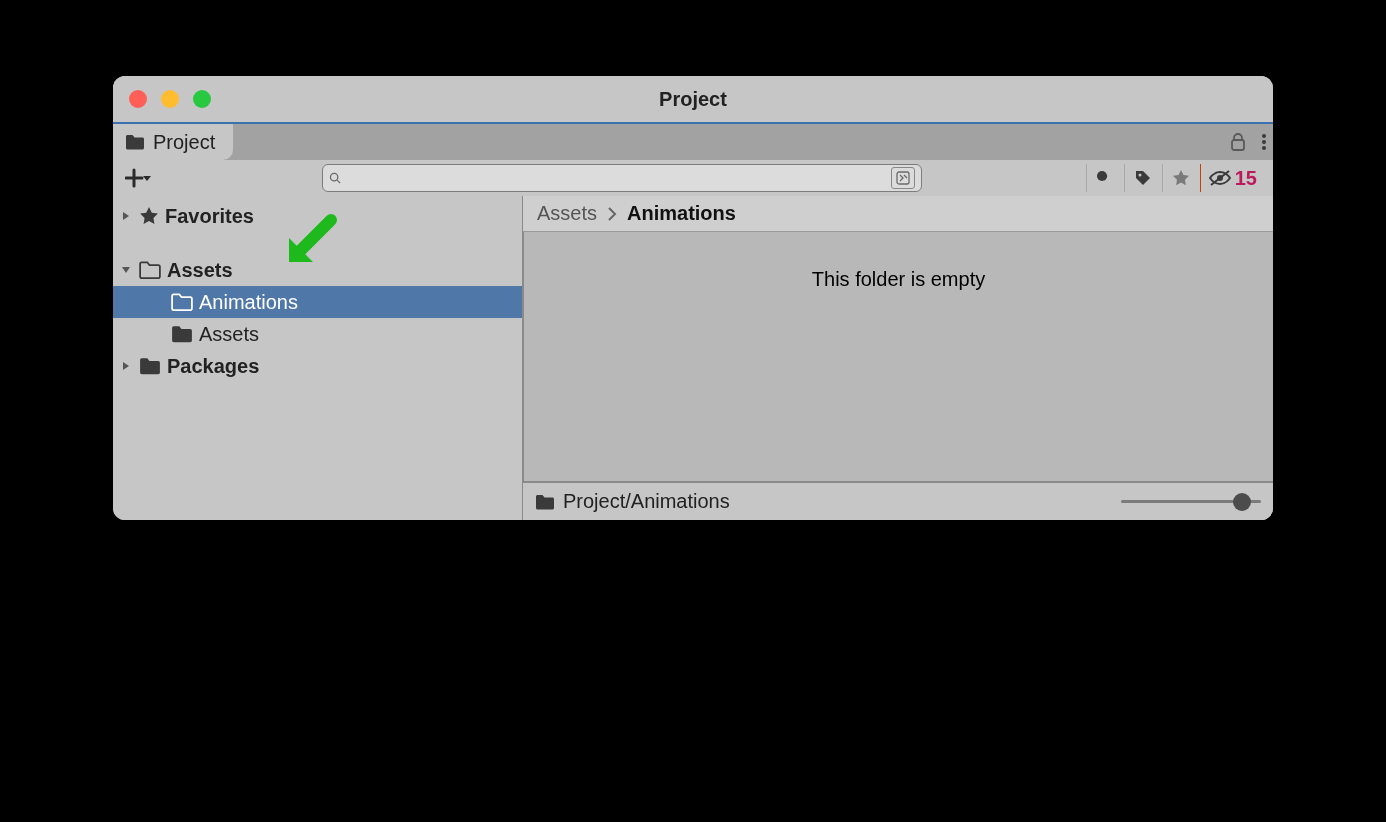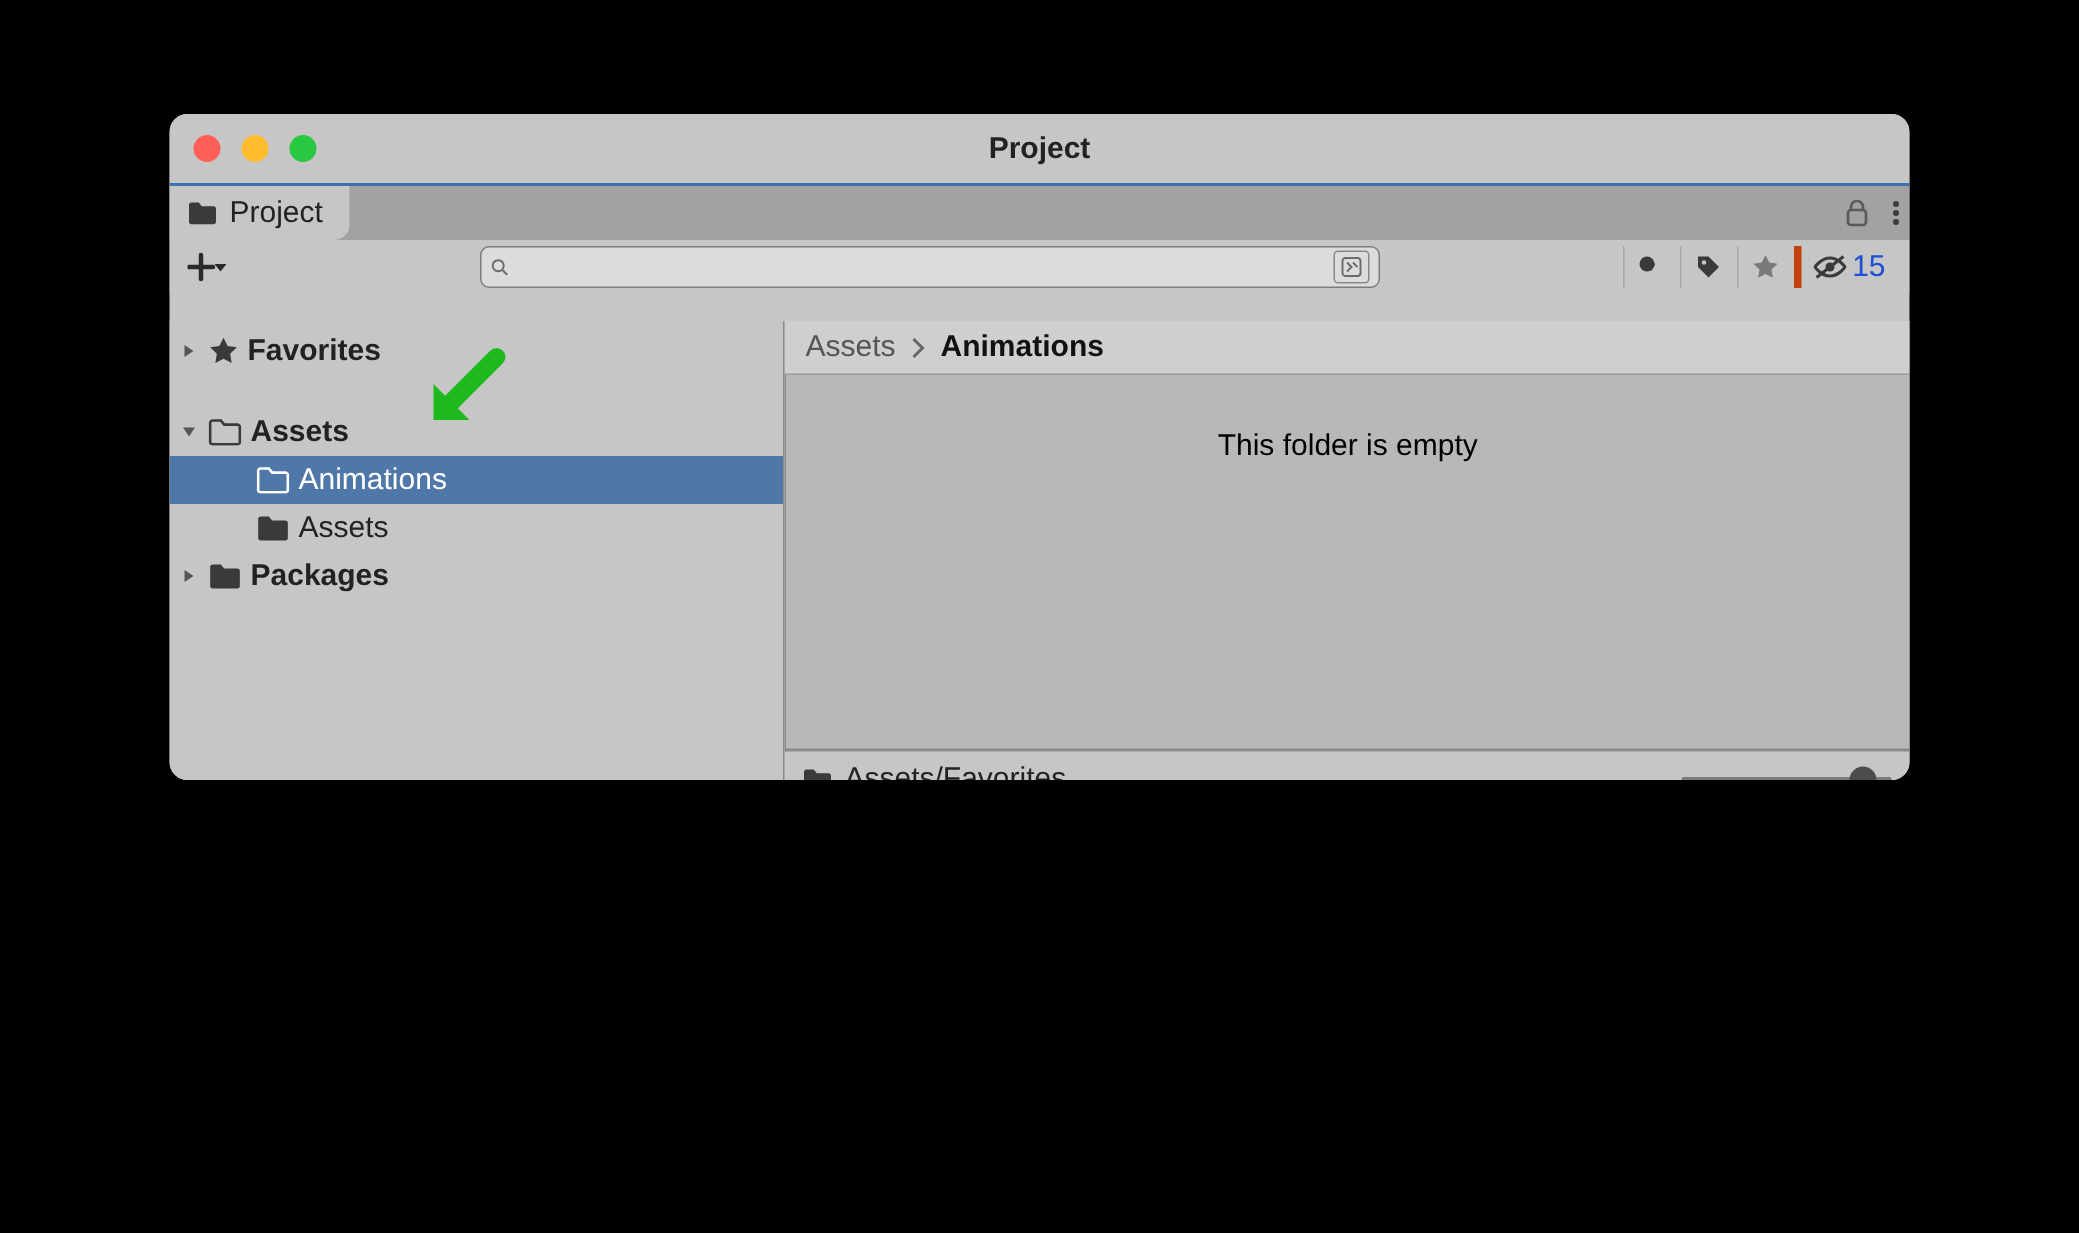--- a/index.html
+++ b/index.html
@@ -90,27 +90,26 @@
     display: flex; align-items: center; justify-content: center;
   }
   .tool-btns { display: flex; align-items: center; }
   .tool-btn {
     width: 38px; height: 28px;
     display: flex; align-items: center; justify-content: center;
     border-left: 1px solid #a8a8a8;
   }
   .hidden-count {
     display: flex; align-items: center; gap: 4px;
-    padding: 0 8px; font-size: 20px; color: #1d4ed8;
-    border-left: 5px solid #c2410c; height: 28px;
+    padding: 0 8px; font-size: 20px; color: #be185d;
+    border-left: 1px solid #c2410c; height: 28px; font-weight: bold;
   }
   .body {
     display: flex;
     height: calc(100% - 46px - 38px - 36px);
-    margin-top: 18px;
   }
   .sidebar {
     width: 410px;
     background: #c6c6c6;
     border-right: 1px solid #8a8a8a;
     padding-top: 4px;
     font-size: 20px;
     color: #222;
     position: relative;
   }
@@ -360,21 +359,21 @@
       </div>
       <div class="content-body">
         <span>This folder is empty</span>
       </div>
       <div class="content-footer">
         <span class="icn">
           <svg width="20" height="16" viewBox="0 0 20 16">
               <path d="M1 2.5C1 1.7 1.7 1 2.5 1h5l2 2.5h8c.8 0 1.5.7 1.5 1.5v9c0 .8-.7 1.5-1.5 1.5h-15C1.7 15.5 1 14.8 1 14V2.5z" fill="#3a3a3a"></path>
             </svg>
         </span>
-        <span>Assets/Favorites</span>
+        <span>Project/Animations</span>
         <div class="spacer"></div>
         <div class="slider">
           <div class="slider-track"></div>
           <div class="slider-thumb"></div>
         </div>
       </div>
     </div>
 
   </div>
 </div>

